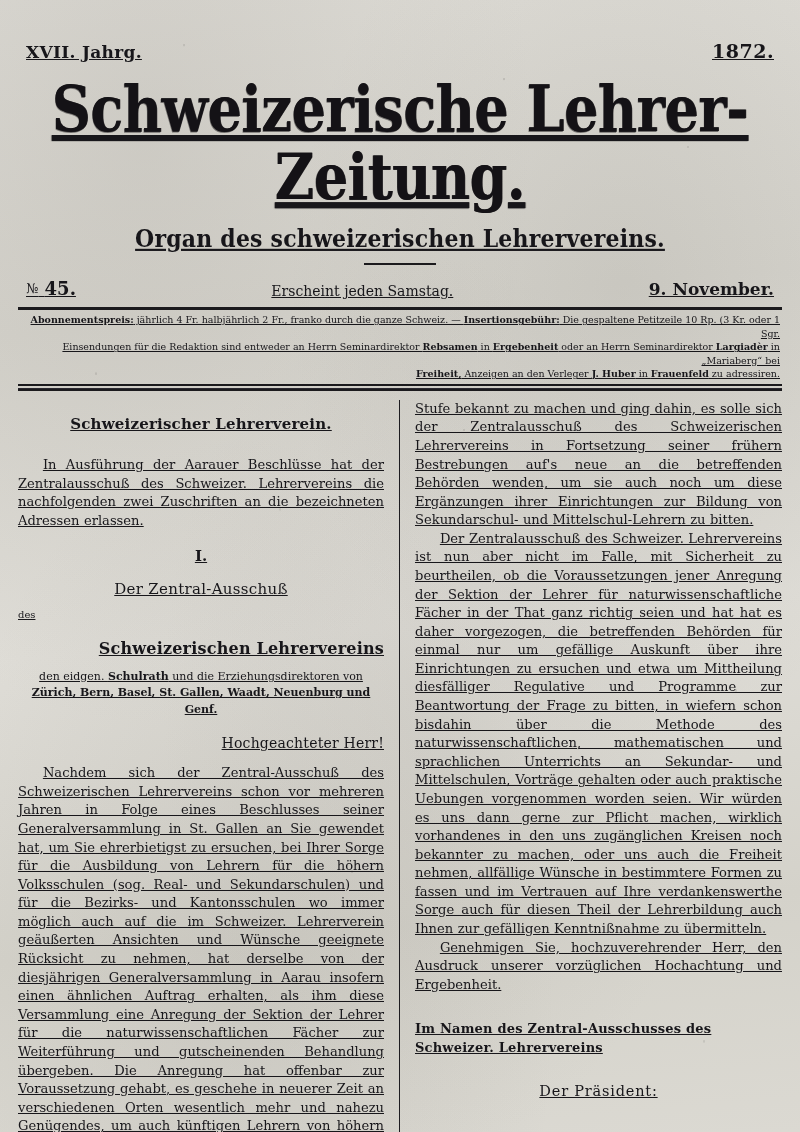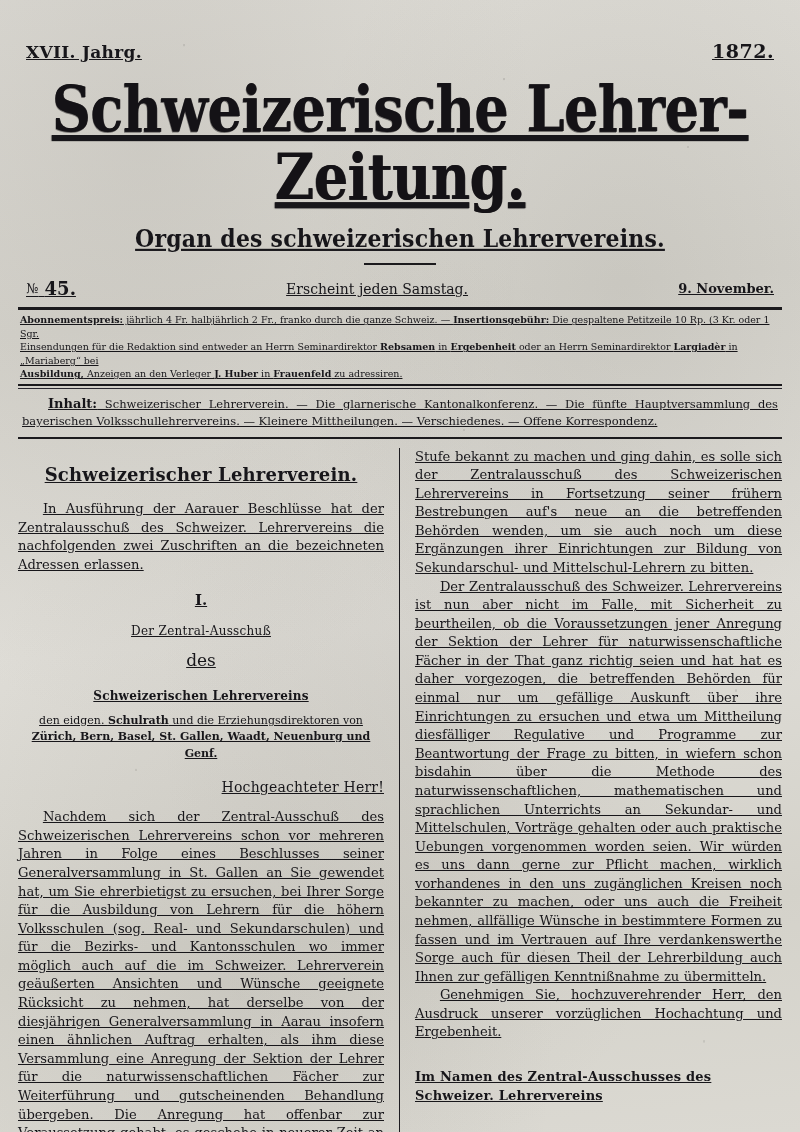--- a/index.html
+++ b/index.html
@@ -102,40 +102,40 @@
     width: 72px;
     height: 2px;
     background: #1b1a1d;
     margin: 12px auto 0 auto;
   }
 
   
   .issueline {
     display: flex;
     justify-content: space-between;
-    align-items: center;
+    align-items: flex-end;
     margin-top: 13px;
     padding: 0 8px;
   }
   .issue-no {
     font-weight: bold;
     font-size: 18px;
   }
   .issue-no .nosign {
     font-size: 13px;
     vertical-align: 2px;
     font-weight: normal;
   }
   .freq {
     font-size: 14px;
     font-weight: normal;
   }
   .issue-date {
     font-weight: bold;
-    font-size: 13px;
+    font-size: 17px;
   }
 
   .rule-thick {
     height: 3px;
     background: #1b1a1d;
     margin: 8px 0 0 0;
   }
   .rule-thin {
     height: 1px;
     background: #2a2830;
@@ -143,21 +143,21 @@
   }
   .rule-med {
     height: 2px;
     background: #1b1a1d;
   }
 
   
   .subs {
     font-size: 9.5px;
     line-height: 1.42;
-    text-align: left;
+    text-align: right;
     padding: 3px 2px 3px 2px;
     letter-spacing: 0;
   }
   .subs b { font-weight: bold; }
 
   
   .inhalt {
     font-size: 11.5px;
     line-height: 1.5;
     padding: 5px 4px 6px 4px;
@@ -182,53 +182,52 @@
     line-height: 1.42;
     text-align: justify;
     hyphens: none;
   }
   .col-left  { padding-right: 15px; border-right: 1.5px solid #1d1c20; }
   .col-right { padding-left: 15px; }
 
   .art-title {
     text-align: center;
     font-weight: bold;
-    font-size: 18px;
-    margin: 14px 0 13px 0;
+    font-size: 15px;
+    margin: 14px 0 21px 0;
     letter-spacing: .2px;
   }
   p.body {
     margin: 0;
     text-indent: 1.9em;
     text-align: justify;
     word-spacing: .02em;
   }
   p.body.noind { text-indent: 0; }
 
   .num-head {
     text-align: center;
     font-weight: bold;
     font-size: 15px;
     margin: 16px 0 11px 0;
   }
   .addr-1 {
     text-align: center;
-    font-size: 12px;
+    font-size: 15px;
     margin: 0 0 8px 0;
     letter-spacing: .3px;
   }
   .addr-small {
-    text-align: center;
-    font-size: 17px;
+    font-size: 10px;
     margin: 0 0 8px 0;
   }
   .addr-2 {
-    text-align: center;
-    font-weight: bold;
-    font-size: 12px;
+    text-align: right;
+    font-weight: bold;
+    font-size: 16px;
     margin: 16px 0 8px 0;
     letter-spacing: .2px;
   }
   .addr-3 {
     text-align: center;
     font-size: 11px;
     line-height: 1.5;
     margin: 2px 0 16px 0;
   }
   .addr-3 b { font-weight: bold; }
@@ -281,30 +280,27 @@
     <div class="rule-thick"></div>
 
     <div class="subs">
       <div>
         <b>Abonnementspreis:</b><span> jährlich 4 Fr. halbjährlich 2 Fr., franko durch die ganze Schweiz. — </span><b>Insertionsgebühr:</b><span> Die gespaltene Petitzeile 10 Rp. (3 Kr. oder 1 Sgr.</span>
       </div>
       <div>
         <span>Einsendungen für die Redaktion sind entweder an Herrn Seminardirektor </span><b>Rebsamen</b><span> in </span><b>Ergebenheit</b><span> oder an Herrn Seminardirektor </span><b>Largiadèr</b><span> in „Mariaberg“ bei</span>
       </div>
       <div>
-        <b>Ausbildung,</b><span> Anzeigen an den Verleger </span><b>J. Huber</b><span> in </span><b>Frauenfeld</b><span> zu adressiren.</span>
+        <b>Freiheit,</b><span> Anzeigen an den Verleger </span><b>J. Huber</b><span> in </span><b>Frauenfeld</b><span> zu adressiren.</span>
       </div>
     </div>
 
     <div class="rule-med"></div>
     <div class="rule-thin"></div>
 
-    <div class="inhalt">
-      <span class="lead">Inhalt:</span><span> Schweizerischer Lehrerverein. — Die glarnerische Kantonalkonferenz. — Die fünfte Hauptversammlung des bayerischen Volksschullehrervereins. — Kleinere Mittheilungen. — Verschiedenes. — Offene Korrespondenz.</span>
-    </div>
 
     <div class="rule-med"></div>
 
     <div class="cols">
 
       <div class="col col-left">
         <div class="art-title">Schweizerischer Lehrerverein.</div>
         <p class="body">In Ausführung der Aarauer Beschlüsse hat der Zentralausschuß des Schweizer. Lehrervereins die nachfolgenden zwei Zuschriften an die bezeichneten Adressen erlassen.</p>
 
         <div class="num-head">I.</div>

